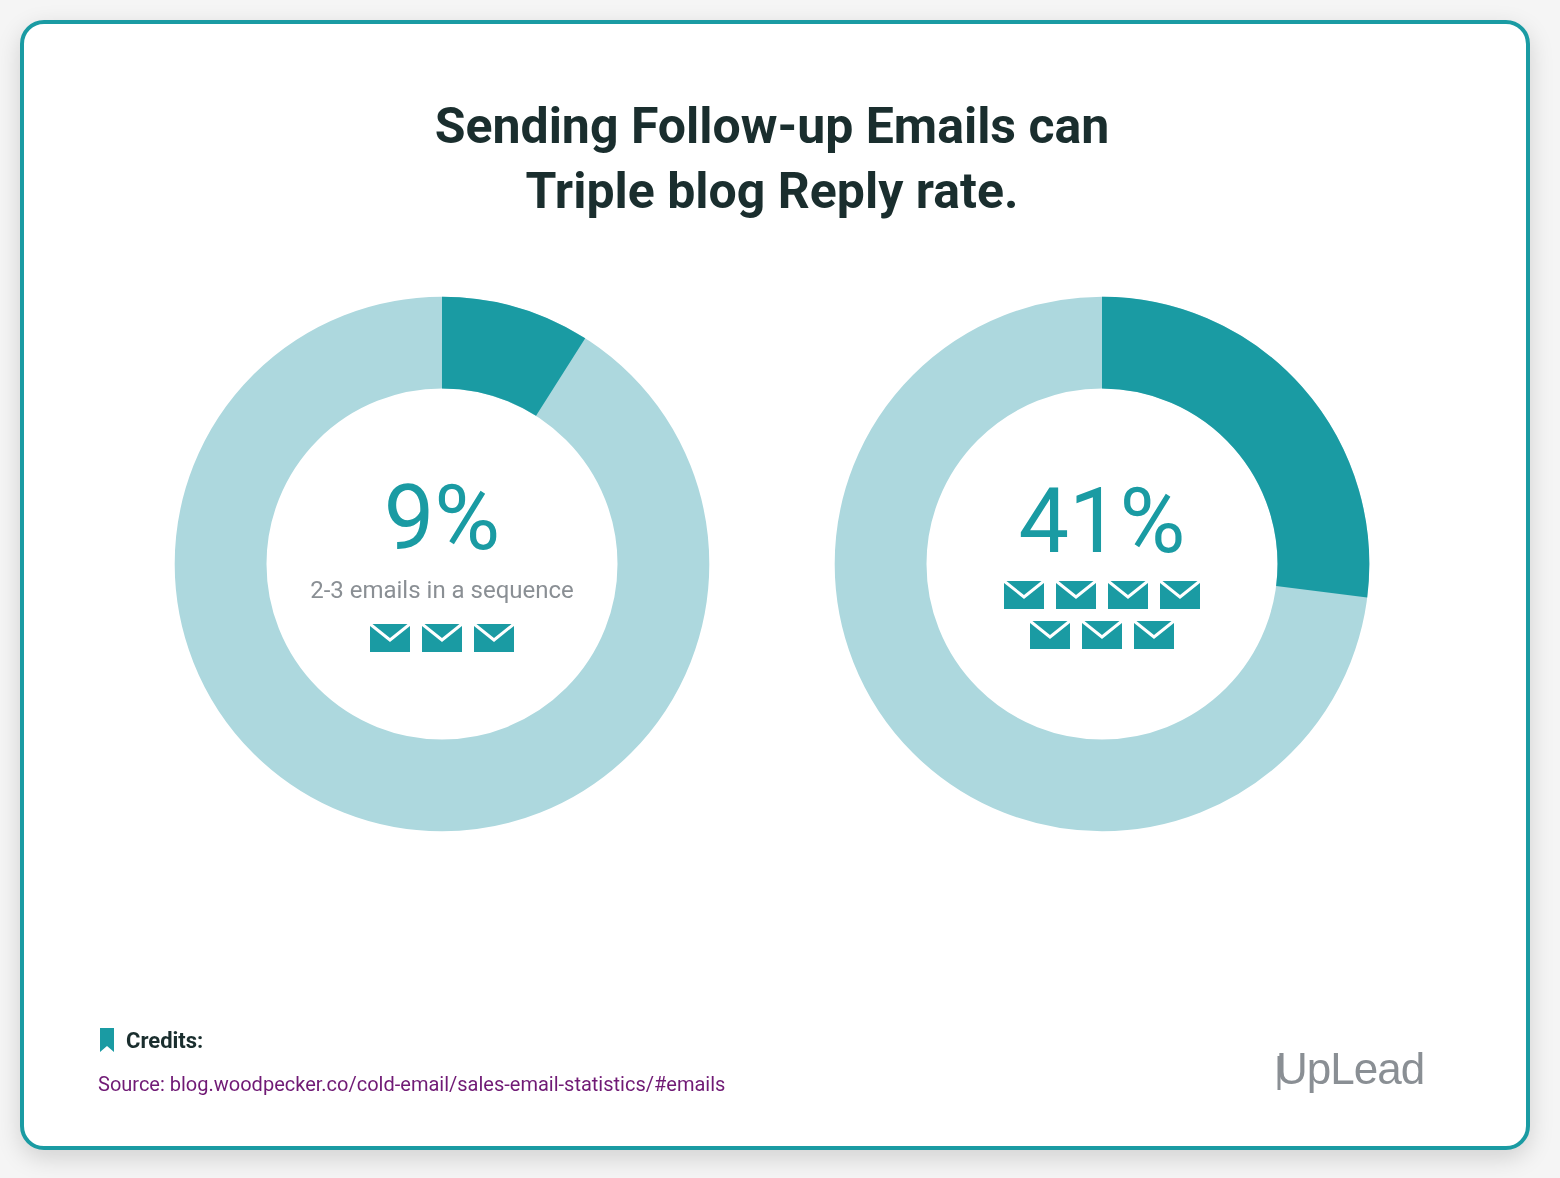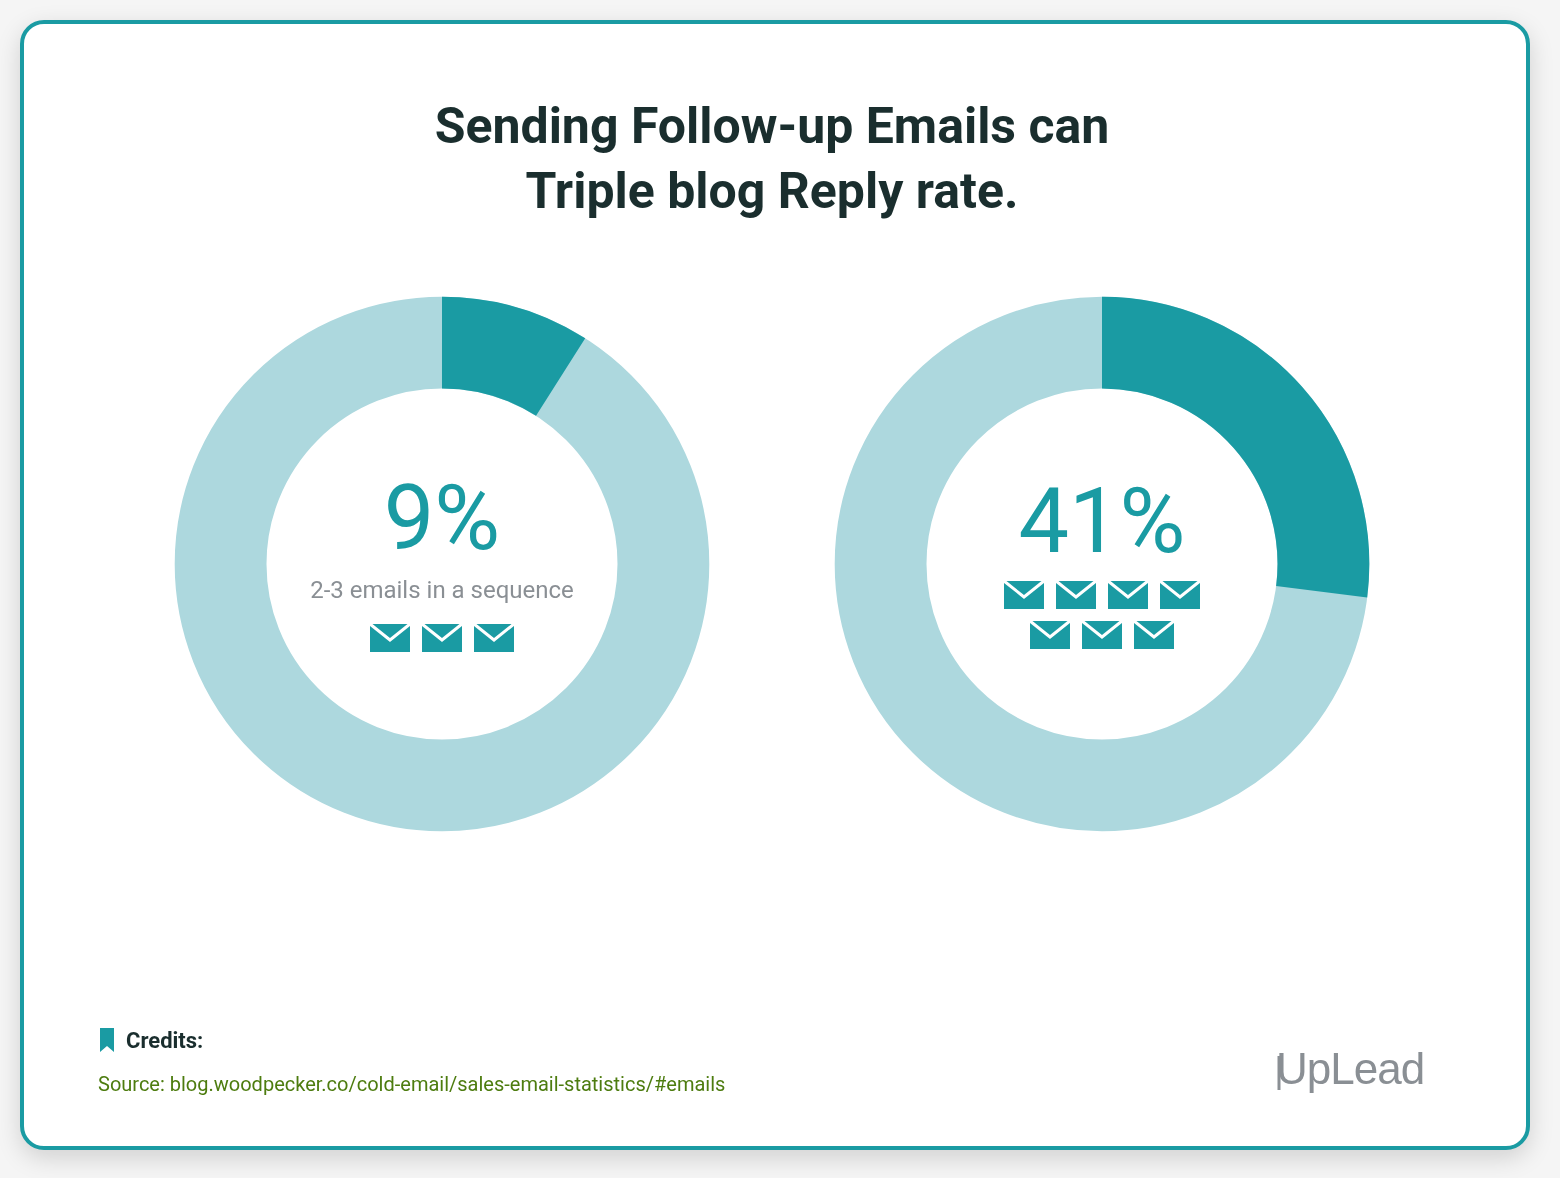--- a/index.html
+++ b/index.html
@@ -88,21 +88,21 @@
       gap: 10px;
       margin-bottom: 14px;
     }
     .credits-label {
       font-size: 22px;
       font-weight: 700;
       color: #1a2e2e;
     }
     .credits-source {
       font-size: 20px;
-      color: #4d7c0f;
+      color: #701a75;
     }
     .brand {
       font-size: 44px;
       font-weight: 400;
       color: #000000;
       letter-spacing: -1px;
       display: flex;
       align-items: baseline;
       justify-content: flex-end;
     }

